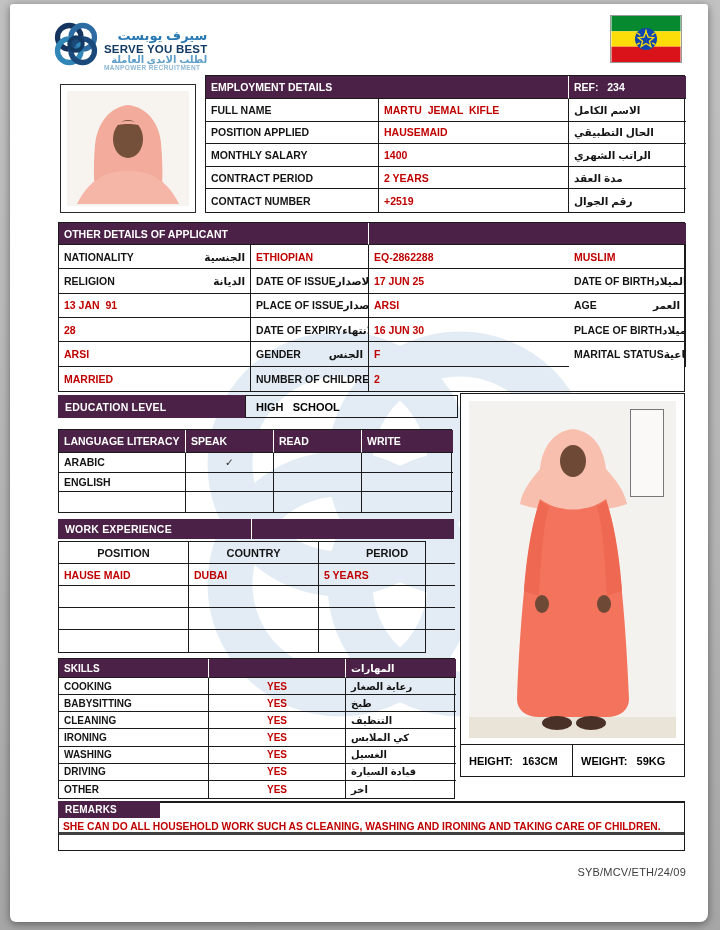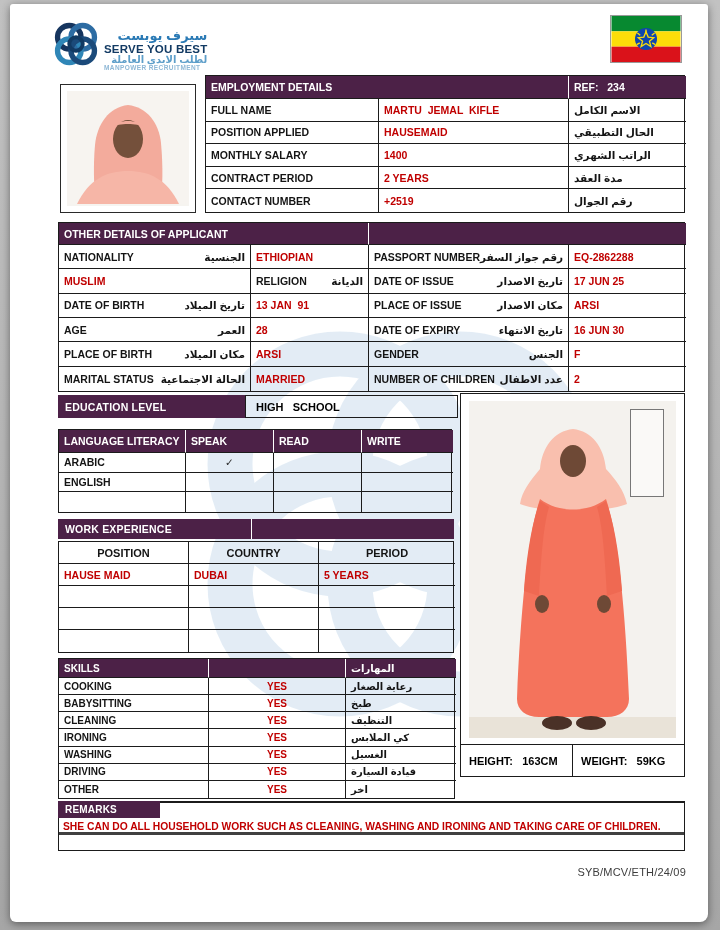--- a/index.html
+++ b/index.html
@@ -139,23 +139,20 @@
   </div>
 
   <div class="abs tbl" style="left:48px;top:218px;width:627px;height:170px;grid-template-columns:192px 118px 200px 117px;grid-template-rows:22px repeat(6,1fr);">
     <div class="cell hcell" style="grid-column:1 / span 2;">OTHER DETAILS OF APPLICANT</div>
     <div class="cell hcell lastc" style="grid-column:3 / span 2;"></div>
 
     <div class="cell pair">
       <span>NATIONALITY</span><span class="ar">الجنسية</span>
     </div>
     <div class="cell red">ETHIOPIAN</div>
-    <div class="cell pair">
-      <span>PASSPORT NUMBER</span><span class="ar">رقم جواز السفر</span>
-    </div>
     <div class="cell lastc red">EQ-2862288</div>
 
     <div class="cell red">MUSLIM</div>
     <div class="cell pair">
       <span>RELIGION</span><span class="ar">الديانة</span>
     </div>
     <div class="cell pair">
       <span>DATE OF ISSUE</span><span class="ar">تاريخ الاصدار</span>
     </div>
     <div class="cell lastc red">17 JUN 25</div>
@@ -221,21 +218,21 @@
     <div class="cell lastr"></div>
     <div class="cell lastr ctr"></div>
     <div class="cell lastr"></div>
     <div class="cell lastr lastc"></div>
   </div>
 
   <div class="abs pbar" style="left:48px;top:515px;width:396px;height:20px;">
     <span class="pcell pdiv" style="width:194px;">WORK EXPERIENCE</span>
     <span class="pcell"></span>
   </div>
-  <div class="abs tbl" style="left:48px;top:537px;width:396px;height:112px;grid-template-columns:130px 130px 136px;grid-template-rows:22px repeat(4,1fr);">
+  <div class="abs tbl" style="left:48px;top:537px;width:368px;height:112px;grid-template-columns:130px 130px 136px;grid-template-rows:22px repeat(4,1fr);">
     <div class="cell ctr" style="font-size:11px;">POSITION</div>
     <div class="cell ctr" style="font-size:11px;">COUNTRY</div>
     <div class="cell ctr lastc" style="font-size:11px;">PERIOD</div>
 
     <div class="cell red">HAUSE MAID</div>
     <div class="cell red">DUBAI</div>
     <div class="cell lastc red">5 YEARS</div>
 
     <div class="cell"></div>
     <div class="cell"></div>

